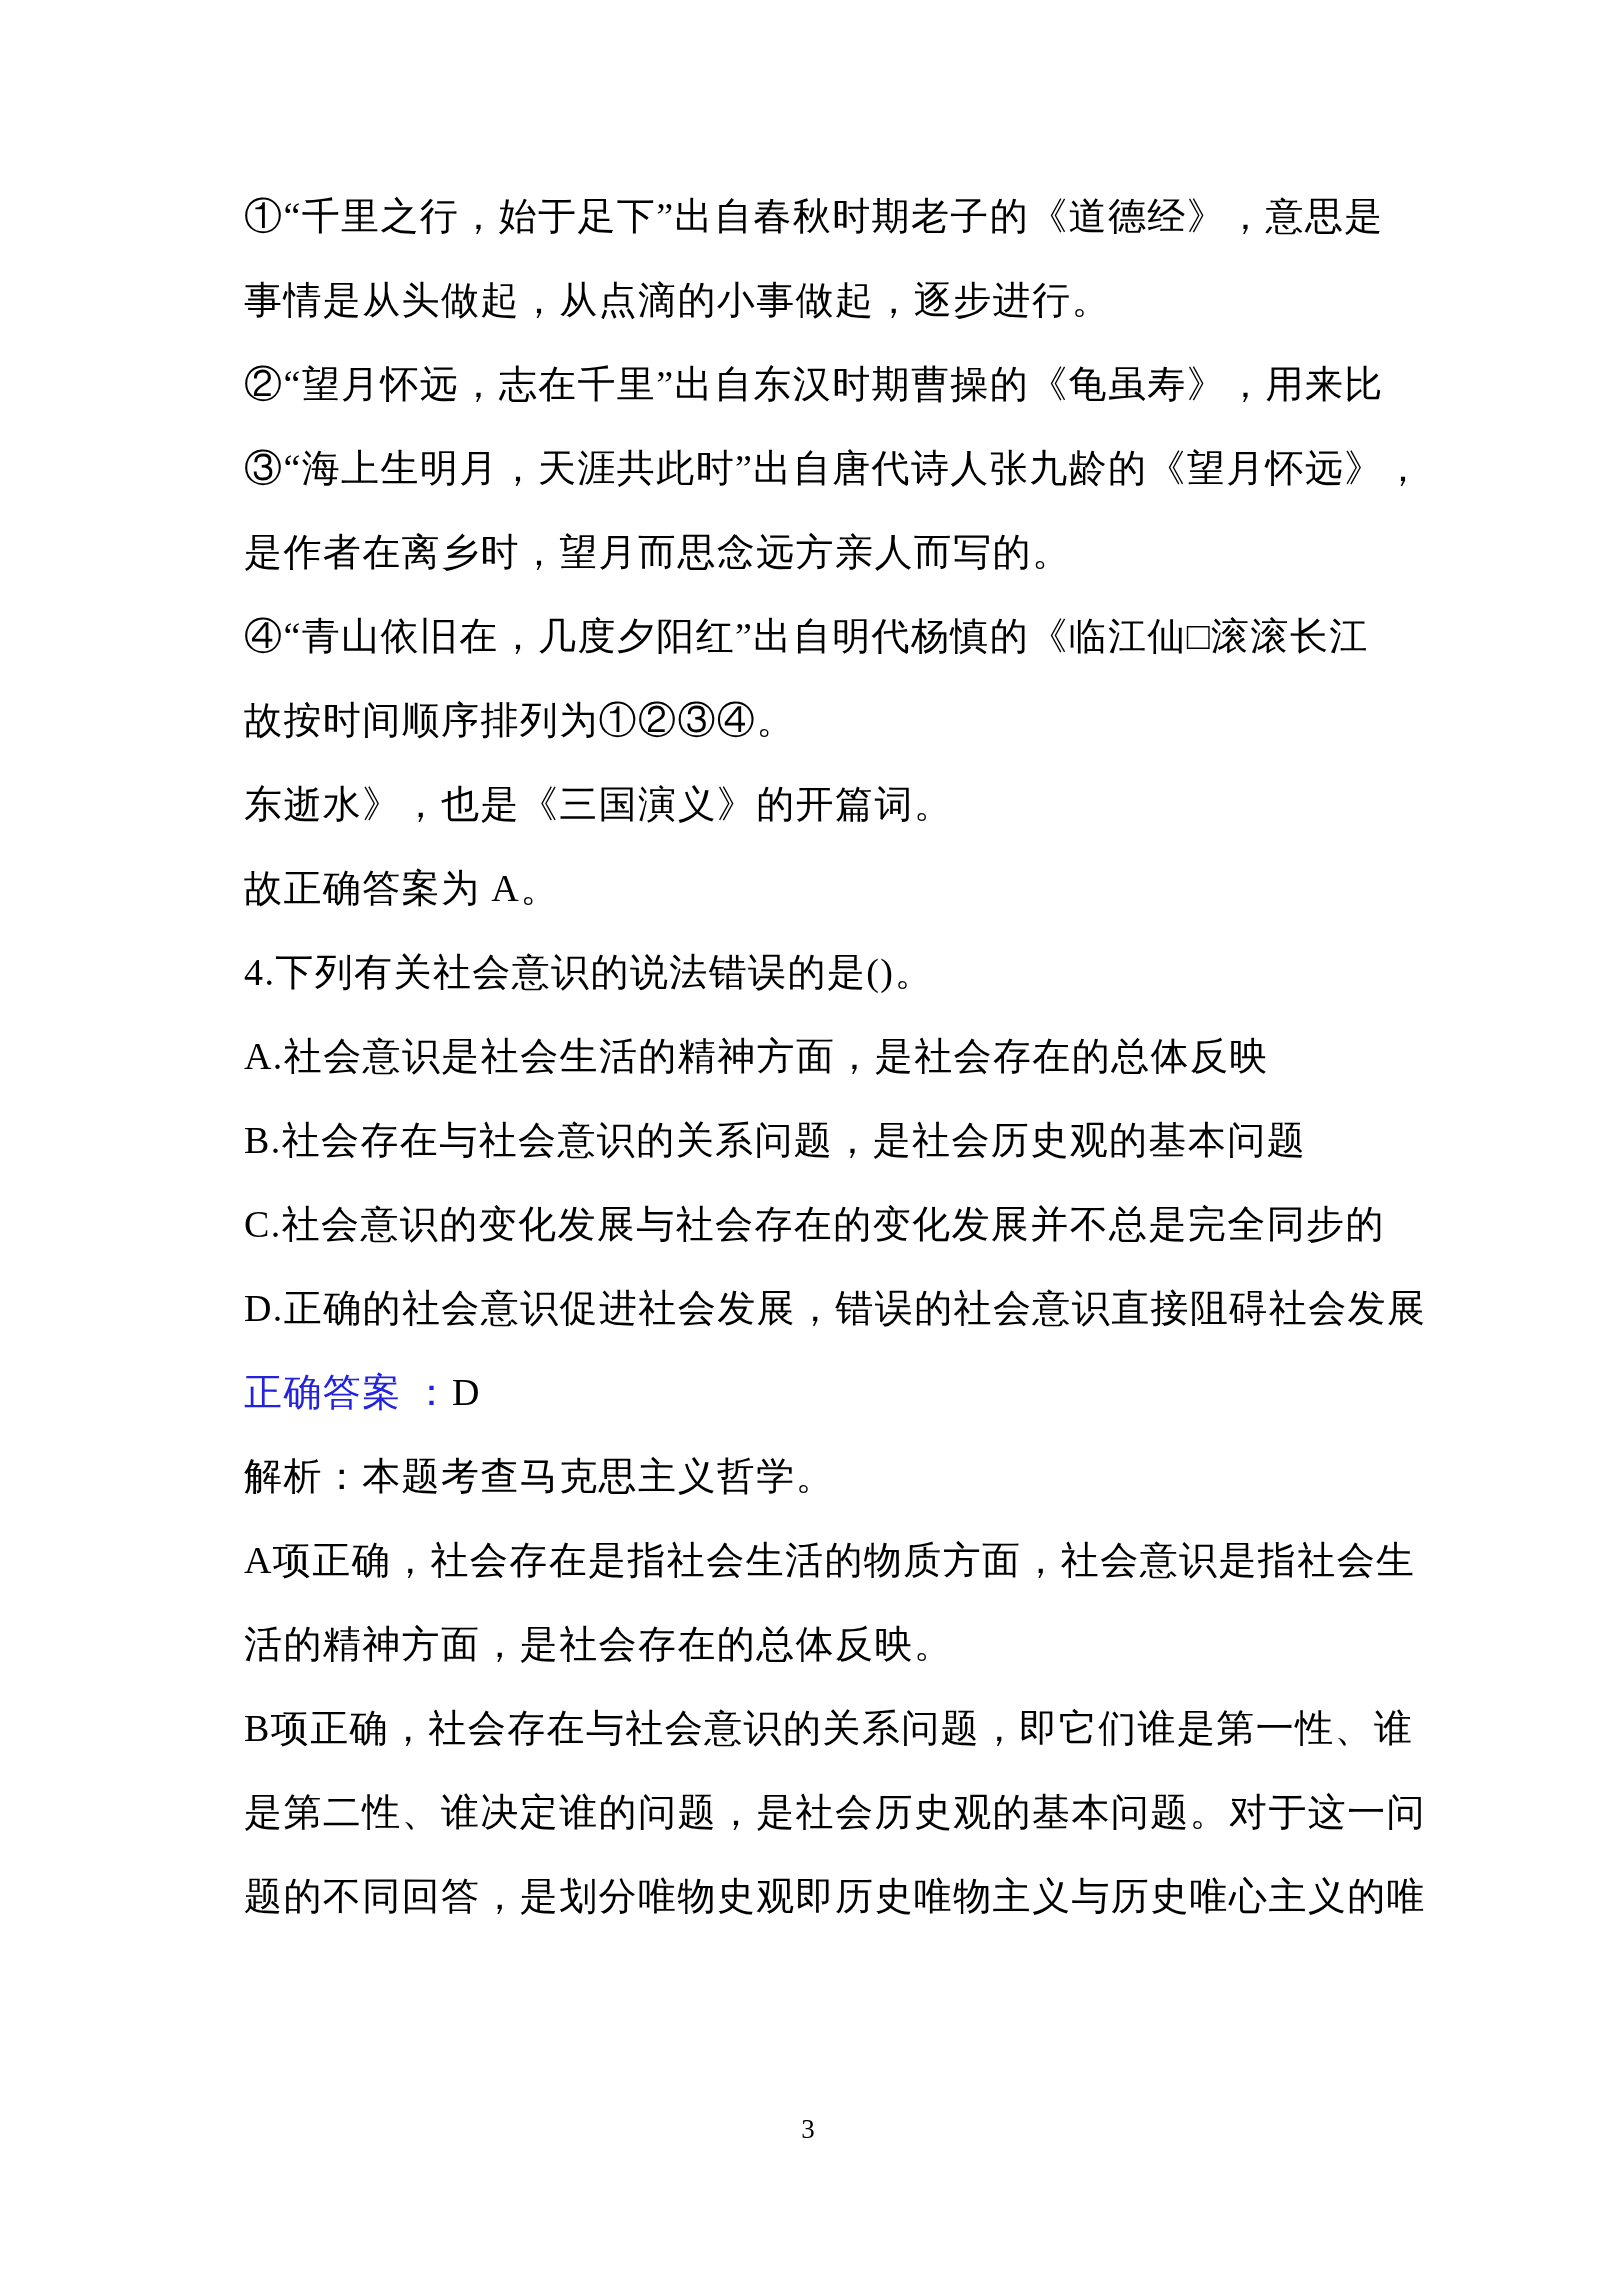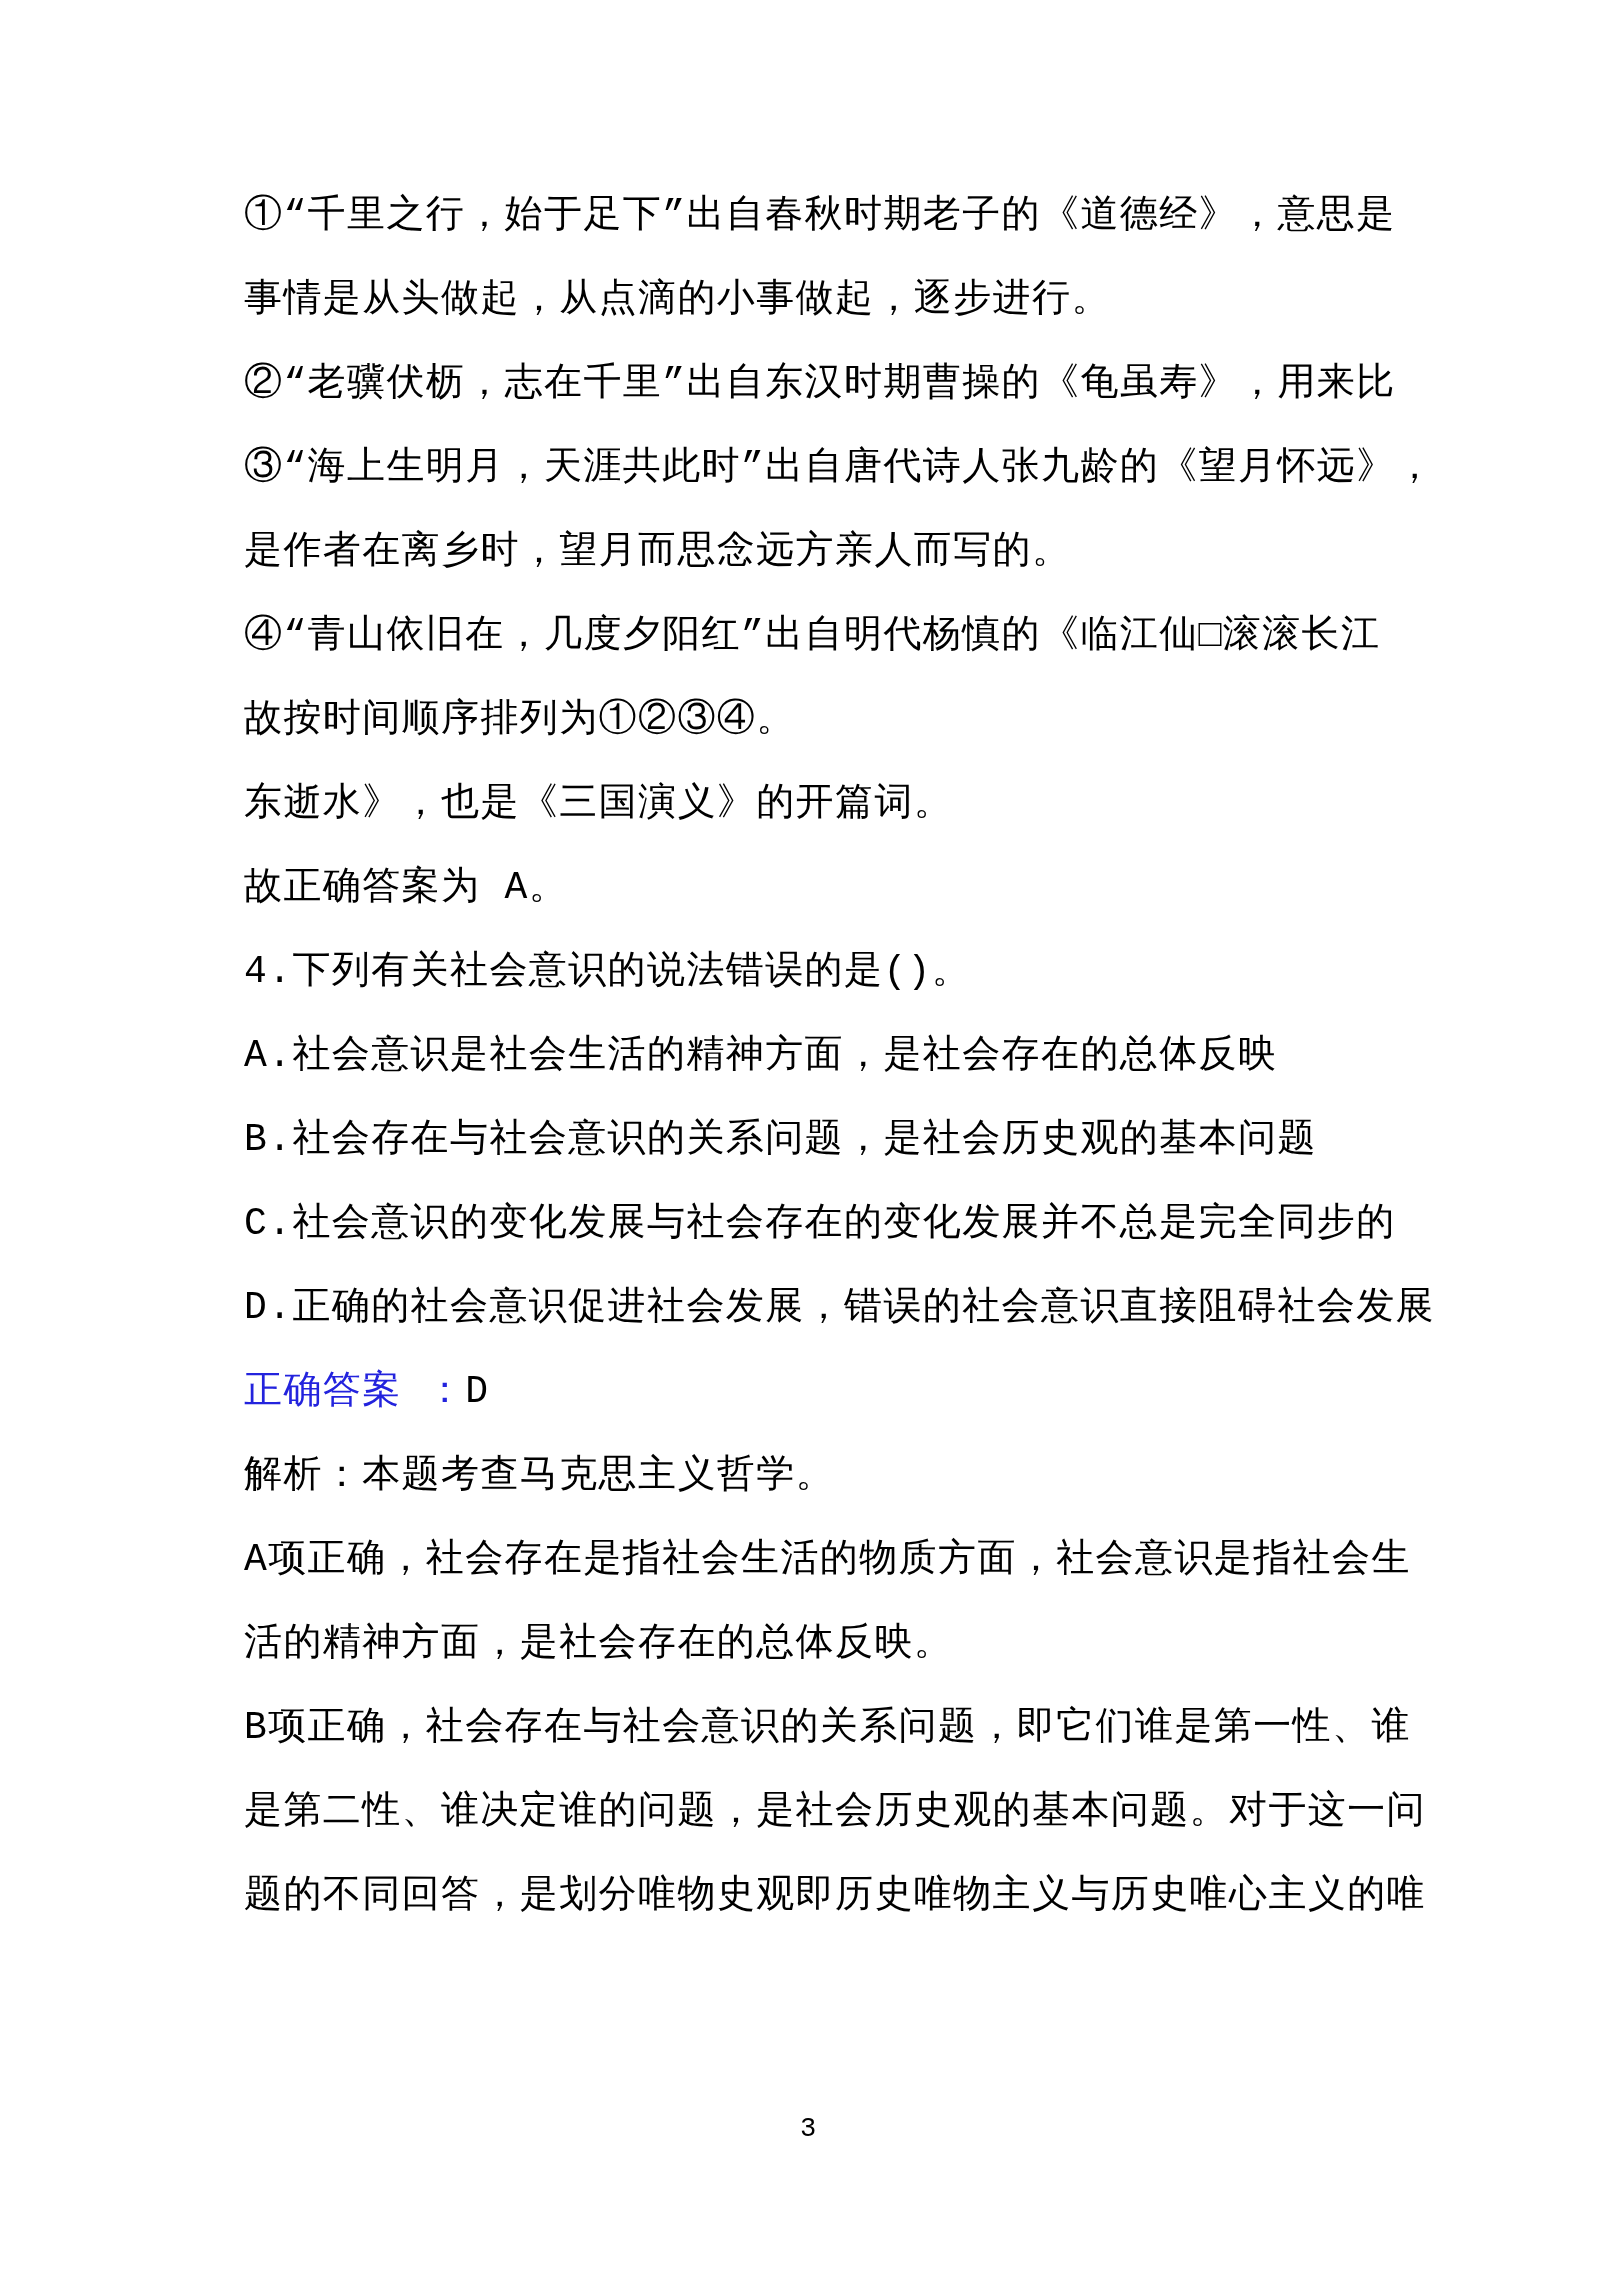--- a/index.html
+++ b/index.html
@@ -6,21 +6,21 @@
     margin: 0;
     padding: 0;
     background: #ffffff;
   }
   .page {
     position: relative;
     width: 1616px;
     height: 2285px;
     background: var(--page-bg, #ffffff);
     overflow: hidden;
-    font-family: Liberation Mono, monospace;
+    font-family: Liberation Serif, serif;
     color: var(--text-color, #000000);
   }
   .content {
     position: absolute;
     left: 244px;
     top: 174px;
     width: 1158px;
   }
   .line {
     font-size: 38px;
@@ -47,21 +47,21 @@
   }
 </style>
 </head>
 <body>
 
 <div class="page">
   <div class="content">
 
     <div class="line">①“千里之行，始于足下”出自春秋时期老子的《道德经》，意思是</div>
     <div class="line">事情是从头做起，从点滴的小事做起，逐步进行。</div>
-    <div class="line">②“老骥伏枥，志在千里”出自东汉时期曹操的《龟虽寿》，用来比</div>
+    <div class="line">②“望月怀远，志在千里”出自东汉时期曹操的《龟虽寿》，用来比</div>
     <div class="line">③“海上生明月，天涯共此时”出自唐代诗人张九龄的《望月怀远》，</div>
     <div class="line">是作者在离乡时，望月而思念远方亲人而写的。</div>
     <div class="line">④“青山依旧在，几度夕阳红”出自明代杨慎的《临江仙□滚滚长江</div>
     <div class="line">故按时间顺序排列为①②③④。</div>
     <div class="line">东逝水》，也是《三国演义》的开篇词。</div>
     <div class="line">故正确答案为 A。</div>
 
     <div class="line">4.下列有关社会意识的说法错误的是()。</div>
 
     <div class="line">A.社会意识是社会生活的精神方面，是社会存在的总体反映</div>

